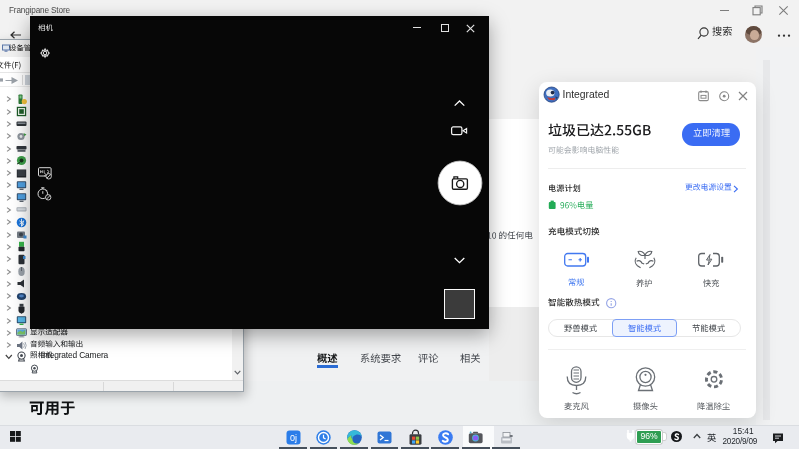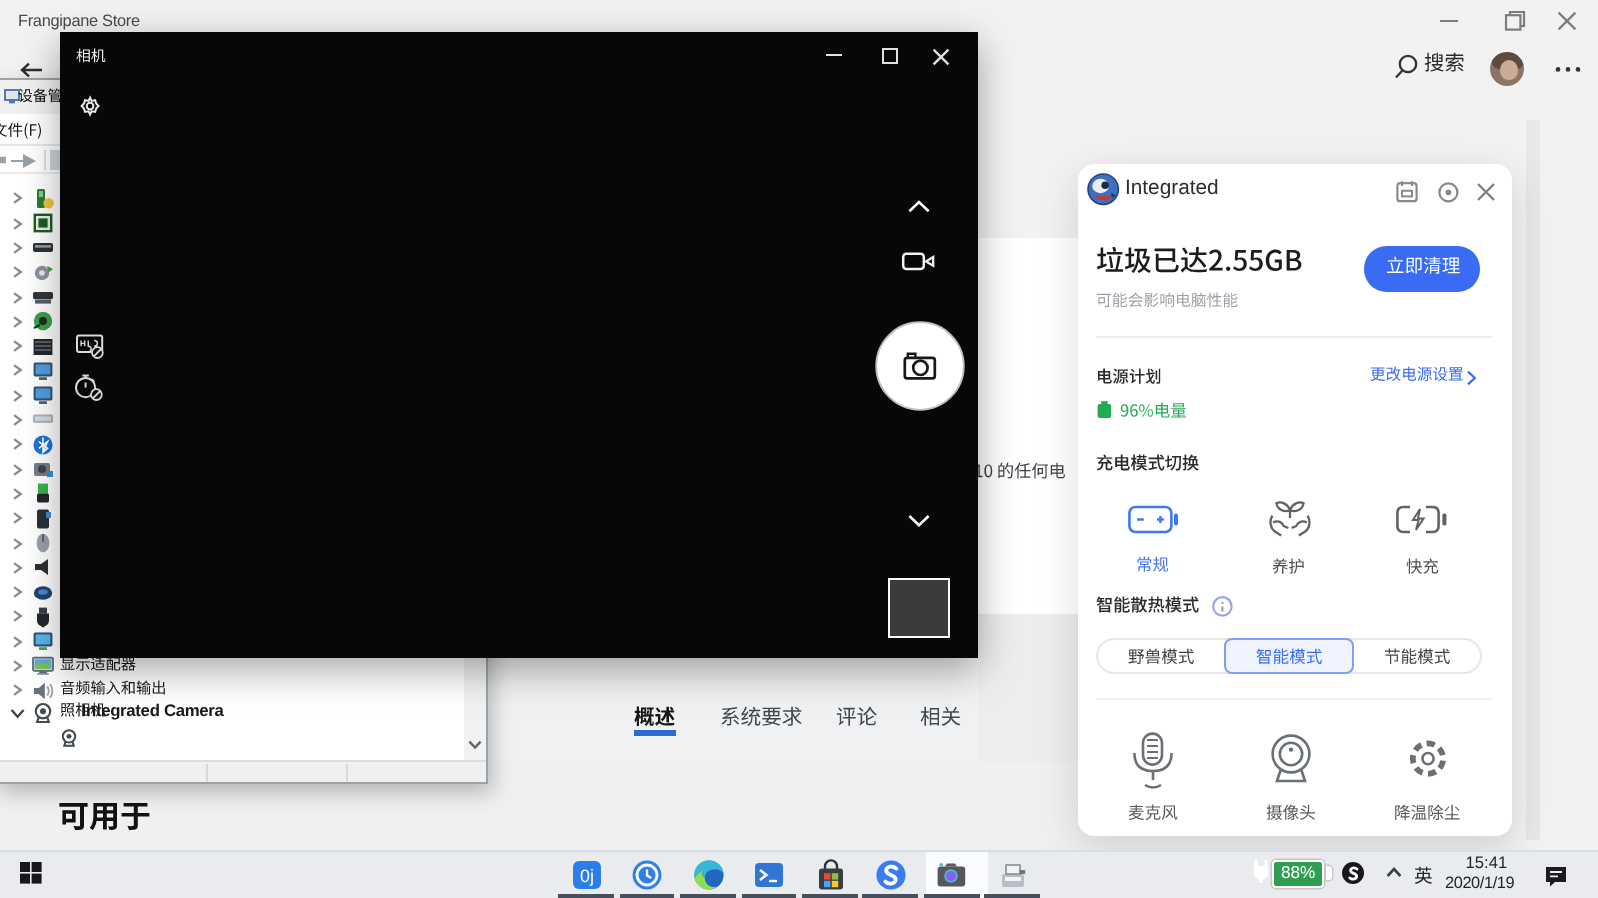--- a/index.html
+++ b/index.html
@@ -249,21 +249,21 @@
       <path d="M3.4 7.6 L2.6 10 h5.8 L7.6 7.6" fill="none" stroke="#444a52" stroke-width="1.1"></path>
     </svg></div>
 <div style="position:absolute;left:30.0px;top:351.4px;line-height:0"><svg width="23" height="10" viewBox="0 0 23 10" style="overflow:visible">
       <path d="M4.0 3.6H6.2V4.8H4.0ZM3.5 3.1V5.2H6.8V3.1ZM2.6 5.7C2.7 6.2 2.7 6.9 2.7 7.3L3.3 7.2C3.3 6.8 3.2 6.2 3.1 5.7ZM4.2 5.7C4.4 6.2 4.6 6.9 4.7 7.3L5.2 7.1C5.2 6.7 4.9 6.1 4.7 5.6ZM5.8 5.7C6.1 6.2 6.5 6.9 6.7 7.3L7.3 7.1C7.1 6.6 6.6 6.0 6.3 5.5ZM1.3 5.5C1.1 6.1 0.7 6.7 0.3 7.1L0.9 7.3C1.2 6.9 1.6 6.2 1.9 5.7ZM1.2 1.1H2.4V2.5H1.2ZM1.2 4.5V3.0H2.4V4.5ZM0.7 0.6V5.4H1.2V5.0H2.9V0.6ZM3.3 0.6V1.1H4.5C4.4 1.8 4.0 2.3 3.0 2.6C3.1 2.7 3.3 2.9 3.3 3.0C4.5 2.7 4.9 2.0 5.1 1.1H6.4C6.4 1.8 6.3 2.1 6.2 2.2C6.2 2.3 6.1 2.3 6.0 2.3C5.9 2.3 5.6 2.3 5.2 2.3C5.3 2.4 5.4 2.6 5.4 2.7C5.7 2.8 6.1 2.8 6.3 2.8C6.5 2.7 6.6 2.7 6.7 2.6C6.9 2.4 6.9 1.9 7.0 0.8C7.0 0.8 7.0 0.6 7.0 0.6Z M11.7 3.1H14.1V4.4H11.7ZM11.7 2.6V1.3H14.1V2.6ZM11.7 4.9H14.1V6.3H11.7ZM11.2 0.8V7.2H11.7V6.8H14.1V7.2H14.6V0.8ZM9.2 0.3V1.9H8.0V2.5H9.2C8.9 3.5 8.4 4.7 7.8 5.4C7.9 5.5 8.1 5.7 8.1 5.9C8.5 5.4 8.9 4.5 9.2 3.6V7.3H9.8V3.8C10.1 4.2 10.4 4.7 10.6 4.9L10.9 4.4C10.7 4.2 10.0 3.4 9.8 3.2V2.5H10.9V1.9H9.8V0.3Z M19.0 0.7V3.2C19.0 4.4 18.9 5.9 17.9 6.9C18.0 7.0 18.2 7.2 18.3 7.3C19.4 6.2 19.5 4.4 19.5 3.2V1.3H21.0V6.2C21.0 6.8 21.0 7.0 21.1 7.1C21.3 7.2 21.4 7.2 21.6 7.2C21.7 7.2 21.9 7.2 22.0 7.2C22.1 7.2 22.3 7.2 22.4 7.1C22.5 7.0 22.5 6.9 22.6 6.7C22.6 6.5 22.6 5.9 22.6 5.5C22.5 5.5 22.3 5.4 22.2 5.3C22.2 5.8 22.2 6.2 22.2 6.3C22.2 6.5 22.1 6.6 22.1 6.6C22.1 6.7 22.0 6.7 21.9 6.7C21.9 6.7 21.8 6.7 21.7 6.7C21.7 6.7 21.6 6.7 21.6 6.6C21.5 6.6 21.5 6.5 21.5 6.2V0.7ZM16.9 0.3V1.9H15.6V2.5H16.8C16.5 3.5 16.0 4.7 15.4 5.4C15.5 5.5 15.6 5.7 15.7 5.9C16.1 5.4 16.5 4.5 16.9 3.6V7.3H17.4V3.8C17.7 4.2 18.1 4.7 18.2 4.9L18.6 4.4C18.4 4.2 17.7 3.4 17.4 3.2V2.5H18.5V1.9H17.4V0.3Z" fill="#16181a"></path>
     </svg></div>
 <div style="position:absolute;left:30px;top:363.8px;line-height:0"><svg width="9" height="10" viewBox="0 0 11 12">
       <circle cx="5.5" cy="5" r="3.8" fill="none" stroke="#444a52" stroke-width="1.2"></circle>
       <circle cx="5.5" cy="5" r="1.5" fill="#444a52"></circle>
       <path d="M3.4 8.2 L2.6 10.8 h5.8 L7.6 8.2" fill="none" stroke="#444a52" stroke-width="1.2"></path>
     </svg></div>
-<div style="position:absolute;left:40.8px;top:350px;font-size:8.4px;color:#16181a;font-weight:bold;white-space:nowrap;letter-spacing:-0.15px">Integrated Camera</div>
+<div style="position:absolute;left:40.8px;top:350px;font-size:8.4px;color:#16181a;font-weight:normal;white-space:nowrap;letter-spacing:-0.15px">Integrated Camera</div>
 <div style="position:absolute;left:231.5px;top:86px;width:11.5px;height:293.5px;background:#f1f1f1"></div>
 <div style="position:absolute;left:234.2px;top:369.8px;line-height:0;"><svg width="7" height="5" viewBox="0 0 7 5" style="overflow:visible">
       <path d="M0.7 0.8 L3.5 3.8 L6.3 0.8" fill="none" stroke="#5f6368" stroke-width="1.2"></path>
     </svg></div>
 <div style="position:absolute;left:0px;top:379.5px;width:243px;height:11.5px;background:#f0f0f0;border-top:1px solid #dcdcdc"></div>
 <div style="position:absolute;left:102.5px;top:381.5px;width:1px;height:9px;background:#d8d8d8"></div>
 <div style="position:absolute;left:173px;top:381.5px;width:1px;height:9px;background:#d8d8d8"></div>
 <div style="position:absolute;left:29.5px;top:16.2px;width:459px;height:312.5px;background:#070707;box-shadow:0 6px 18px rgba(0,0,0,.35)"></div>
 <div style="position:absolute;left:37.5px;top:23.6px;line-height:0"><svg width="15" height="9" viewBox="0 0 15 9" style="overflow:visible">
       <path d="M4.0 3.0H6.3V4.3H4.0ZM4.0 2.5V1.3H6.3V2.5ZM4.0 4.8H6.3V6.1H4.0ZM3.5 0.7V7.1H4.0V6.6H6.3V7.0H6.9V0.7ZM1.6 0.3V1.9H0.4V2.4H1.5C1.3 3.4 0.7 4.6 0.2 5.2C0.3 5.4 0.4 5.6 0.5 5.7C0.9 5.2 1.3 4.4 1.6 3.5V7.1H2.1V3.7C2.4 4.1 2.7 4.5 2.9 4.8L3.2 4.3C3.1 4.1 2.4 3.3 2.1 3.1V2.4H3.2V1.9H2.1V0.3Z M11.1 0.7V3.1C11.1 4.2 11.0 5.7 10.0 6.7C10.1 6.8 10.3 7.0 10.4 7.1C11.5 6.0 11.6 4.3 11.6 3.1V1.2H13.0V6.0C13.0 6.6 13.1 6.8 13.2 6.9C13.3 7.0 13.5 7.0 13.6 7.0C13.7 7.0 13.9 7.0 14.0 7.0C14.1 7.0 14.3 7.0 14.4 6.9C14.5 6.9 14.5 6.7 14.6 6.5C14.6 6.3 14.6 5.8 14.6 5.4C14.5 5.3 14.3 5.2 14.2 5.1C14.2 5.6 14.2 6.0 14.2 6.2C14.2 6.3 14.2 6.4 14.1 6.5C14.1 6.5 14.0 6.5 14.0 6.5C13.9 6.5 13.8 6.5 13.7 6.5C13.7 6.5 13.7 6.5 13.6 6.5C13.6 6.4 13.6 6.3 13.6 6.1V0.7ZM9.0 0.3V1.9H7.8V2.4H8.9C8.7 3.4 8.1 4.6 7.6 5.2C7.7 5.4 7.8 5.6 7.9 5.7C8.3 5.2 8.7 4.4 9.0 3.5V7.1H9.6V3.7C9.8 4.1 10.2 4.5 10.3 4.8L10.7 4.3C10.5 4.1 9.8 3.3 9.6 3.1V2.4H10.6V1.9H9.6V0.3Z" fill="#f5f5f5"></path>
@@ -495,28 +495,28 @@
       <rect x="10.8" y="5" width="2.8" height="2" fill="#6f747b"></rect>
     </svg></div>
 <div style="position:absolute;left:492.4px;top:447.3px;width:27.8px;height:1.7px;background:#46505c"></div>
 <div style="position:absolute;left:625.3px;top:429.3px;line-height:0;"><svg width="11" height="13" viewBox="0 0 11 13" style="overflow:visible">
       <path d="M3 1 v3 M8 1 v3" stroke="#fff" stroke-width="1.6"></path>
       <path d="M1.8 4 h7.4 v3.2 a3.7 3.7 0 0 1 -7.4 0 Z" fill="#fff"></path>
       <rect x="4.6" y="10" width="1.8" height="2.5" fill="#fff"></rect>
     </svg></div>
 <div style="position:absolute;left:635.8px;top:429.6px;width:26.5px;height:14px;background:#2f9e53;border:1.6px solid #fff;border-radius:2px;box-shadow:0 0 0 0.7px #c6c6c6"></div>
 <div style="position:absolute;left:662.8px;top:433.2px;width:3px;height:6.8px;background:#fff;border-radius:0 1.5px 1.5px 0;box-shadow:0 0 0 0.7px #c6c6c6"></div>
-<div style="position:absolute;left:635.8px;top:431.4px;width:26.5px;height:11px;font-size:8.6px;color:#fff;text-align:center">88%</div>
+<div style="position:absolute;left:635.8px;top:431.4px;width:26.5px;height:11px;font-size:8.6px;color:#fff;text-align:center">96%</div>
 <div style="position:absolute;left:671.3px;top:431px;width:11px;height:11px;border-radius:50%;background:#16181b"></div>
 <div style="position:absolute;left:673.4px;top:432.6px;line-height:0;"><svg width="7" height="8" viewBox="0 0 7 8" style="overflow:visible">
       <path d="M5.5 1.5 C4.2 0.4 2.2 1 2.3 2.4 C2.4 3.8 5.2 3.6 5.3 5 C5.4 6.5 3.2 7.1 1.9 6" fill="none" stroke="#fff" stroke-width="1.4" stroke-linecap="round"></path>
     </svg></div>
 <div style="position:absolute;left:692.5px;top:433.3px;line-height:0;"><svg width="8" height="6" viewBox="0 0 8 6" style="overflow:visible">
       <path d="M0.8 5 L4 1.5 L7.2 5" fill="none" stroke="#3c4043" stroke-width="1.3"></path>
     </svg></div>
 <div style="position:absolute;left:706.8px;top:432.6px;line-height:0"><svg width="9" height="12" viewBox="0 0 9 12" style="overflow:visible">
       <path d="M4.3 2.4V3.4H1.5V5.6H0.5V6.3H4.0C3.6 7.1 2.7 7.8 0.4 8.4C0.5 8.5 0.7 8.8 0.8 8.9C3.2 8.4 4.3 7.5 4.7 6.5C5.4 7.9 6.7 8.6 8.6 8.9C8.7 8.8 8.9 8.5 9.0 8.3C7.2 8.1 6.0 7.4 5.3 6.3H8.8V5.6H7.9V3.4H5.0V2.4ZM2.2 5.6V4.0H4.3V4.9C4.3 5.1 4.2 5.4 4.2 5.6ZM7.2 5.6H4.9C5.0 5.4 5.0 5.2 5.0 4.9V4.0H7.2ZM6.0 0.4V1.2H3.3V0.4H2.6V1.2H0.6V1.9H2.6V2.8H3.3V1.9H6.0V2.8H6.6V1.9H8.6V1.2H6.6V0.4Z" fill="#1f2328"></path>
     </svg></div>
 <div style="position:absolute;left:732.8px;top:426.3px;font-size:8.3px;color:#1f2328;font-weight:normal;white-space:nowrap;">15:41</div>
-<div style="position:absolute;left:722.5px;top:436.6px;font-size:8.2px;color:#1f2328;font-weight:normal;white-space:nowrap;letter-spacing:-0.2px">2020/1/19</div>
+<div style="position:absolute;left:722.5px;top:436.6px;font-size:8.2px;color:#1f2328;font-weight:normal;white-space:nowrap;letter-spacing:-0.2px">2020/9/09</div>
 <div style="position:absolute;left:771.8px;top:431.5px;line-height:0;"><svg width="12" height="12" viewBox="0 0 12 12" style="overflow:visible">
       <path d="M1 1.5 h10 v7.5 h-5.5 l-2.5 2.3 v-2.3 H1 Z" fill="#1a1c1e"></path>
       <path d="M3 4 h6 M3 6.2 h4" stroke="#e9ebef" stroke-width="0.9"></path>
     </svg></div>
 </body></html>

